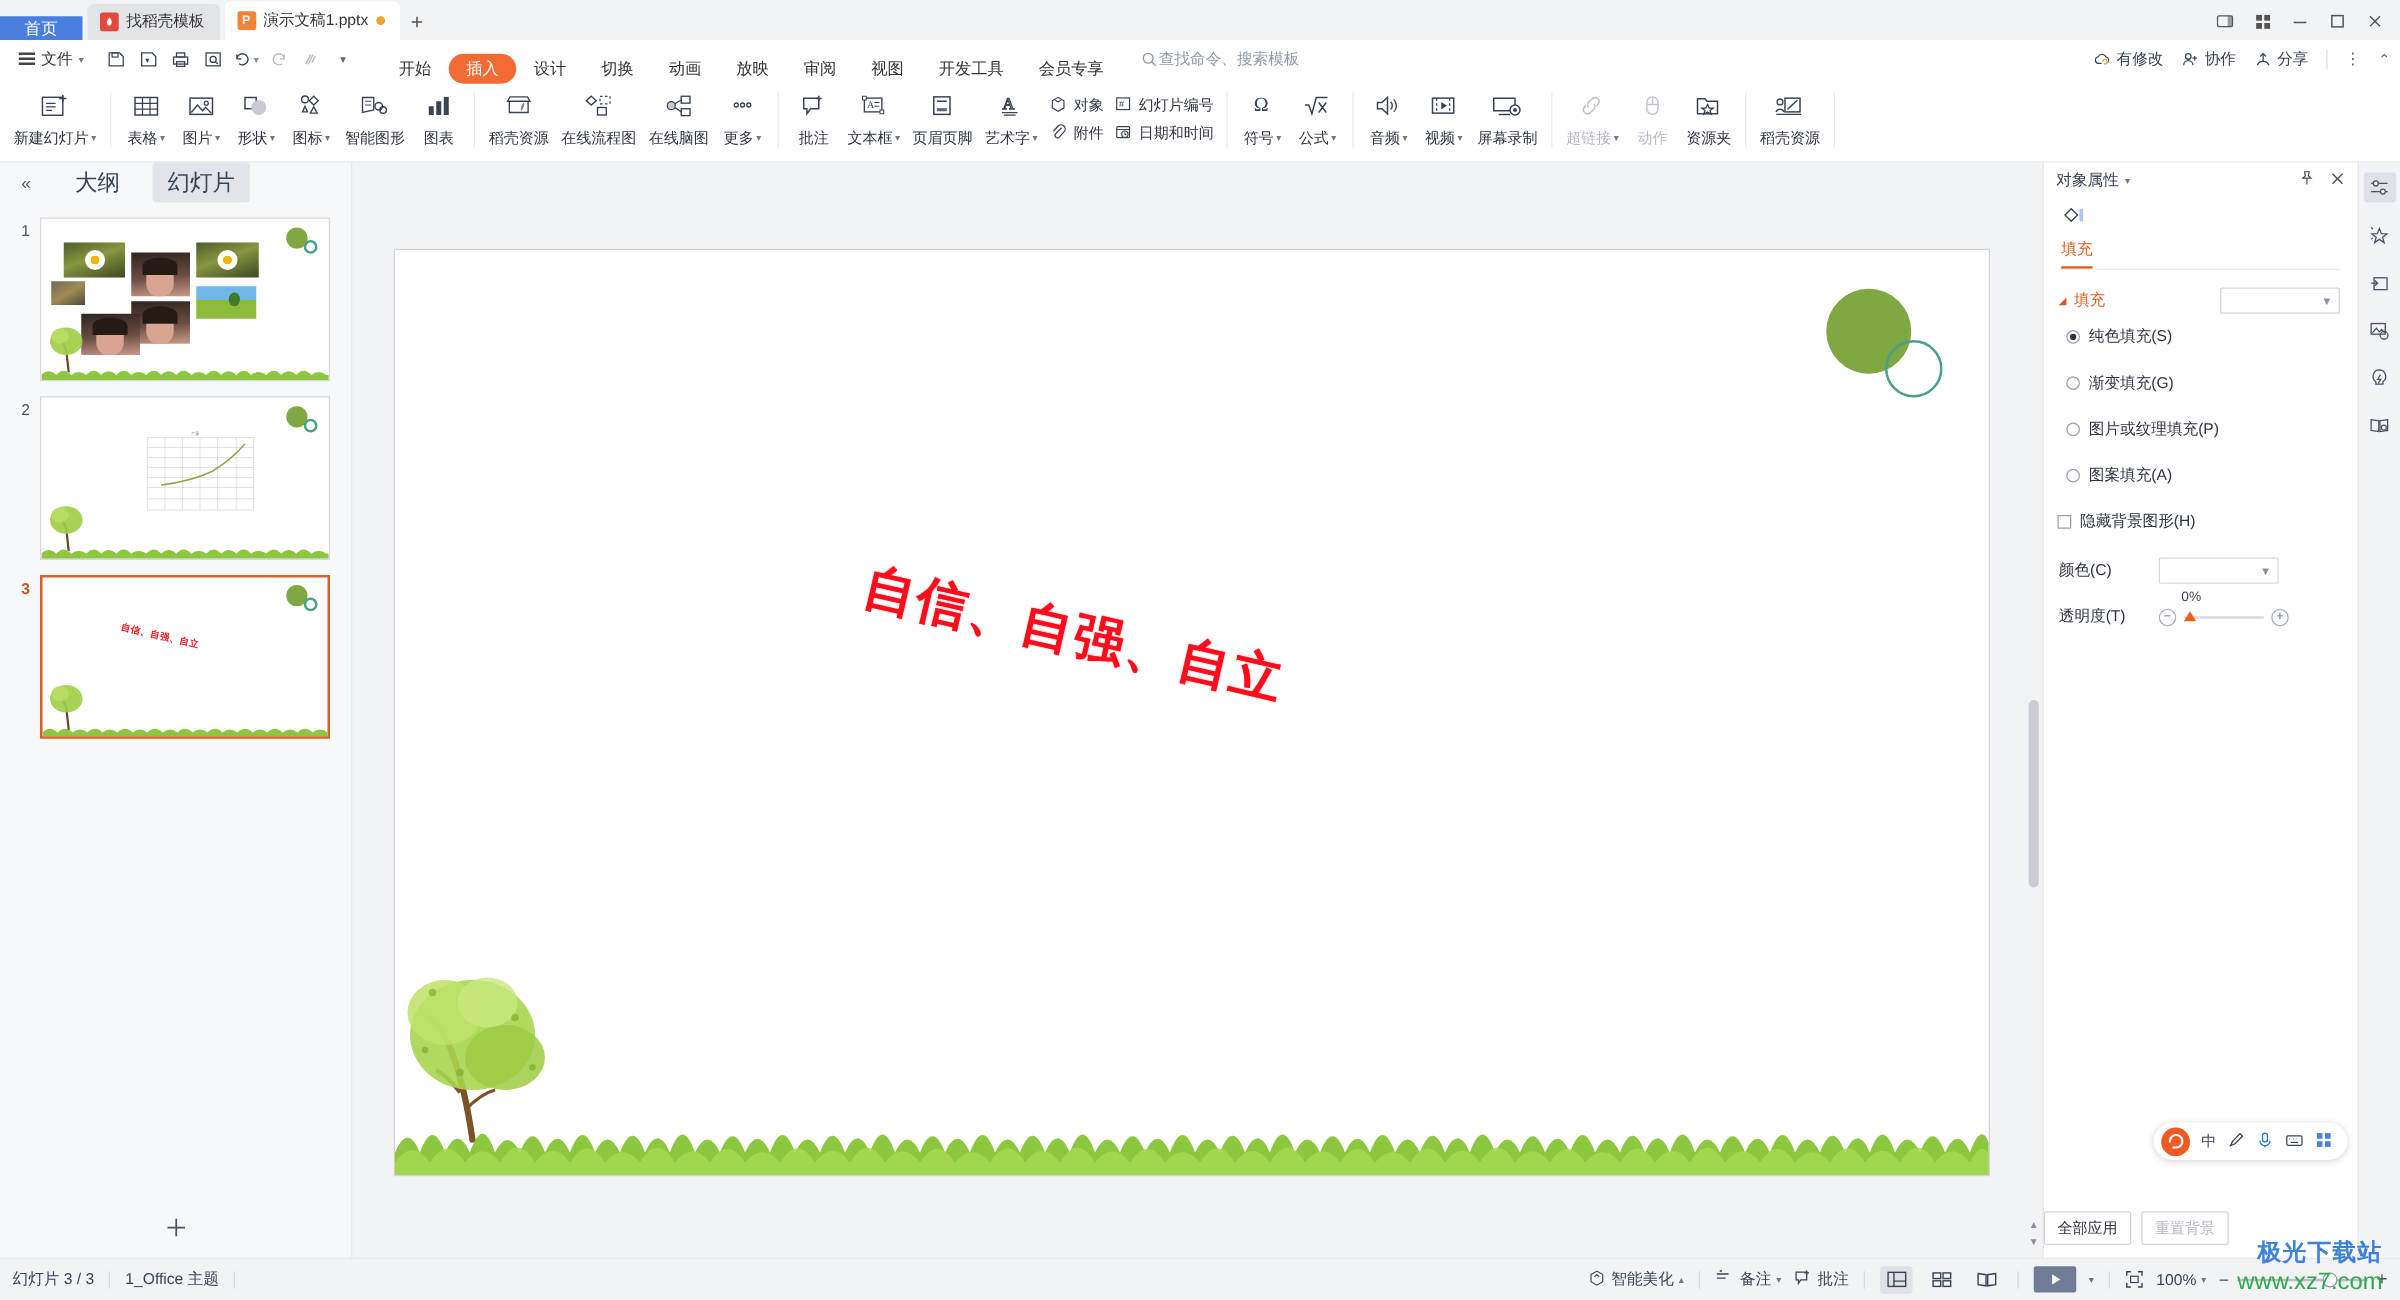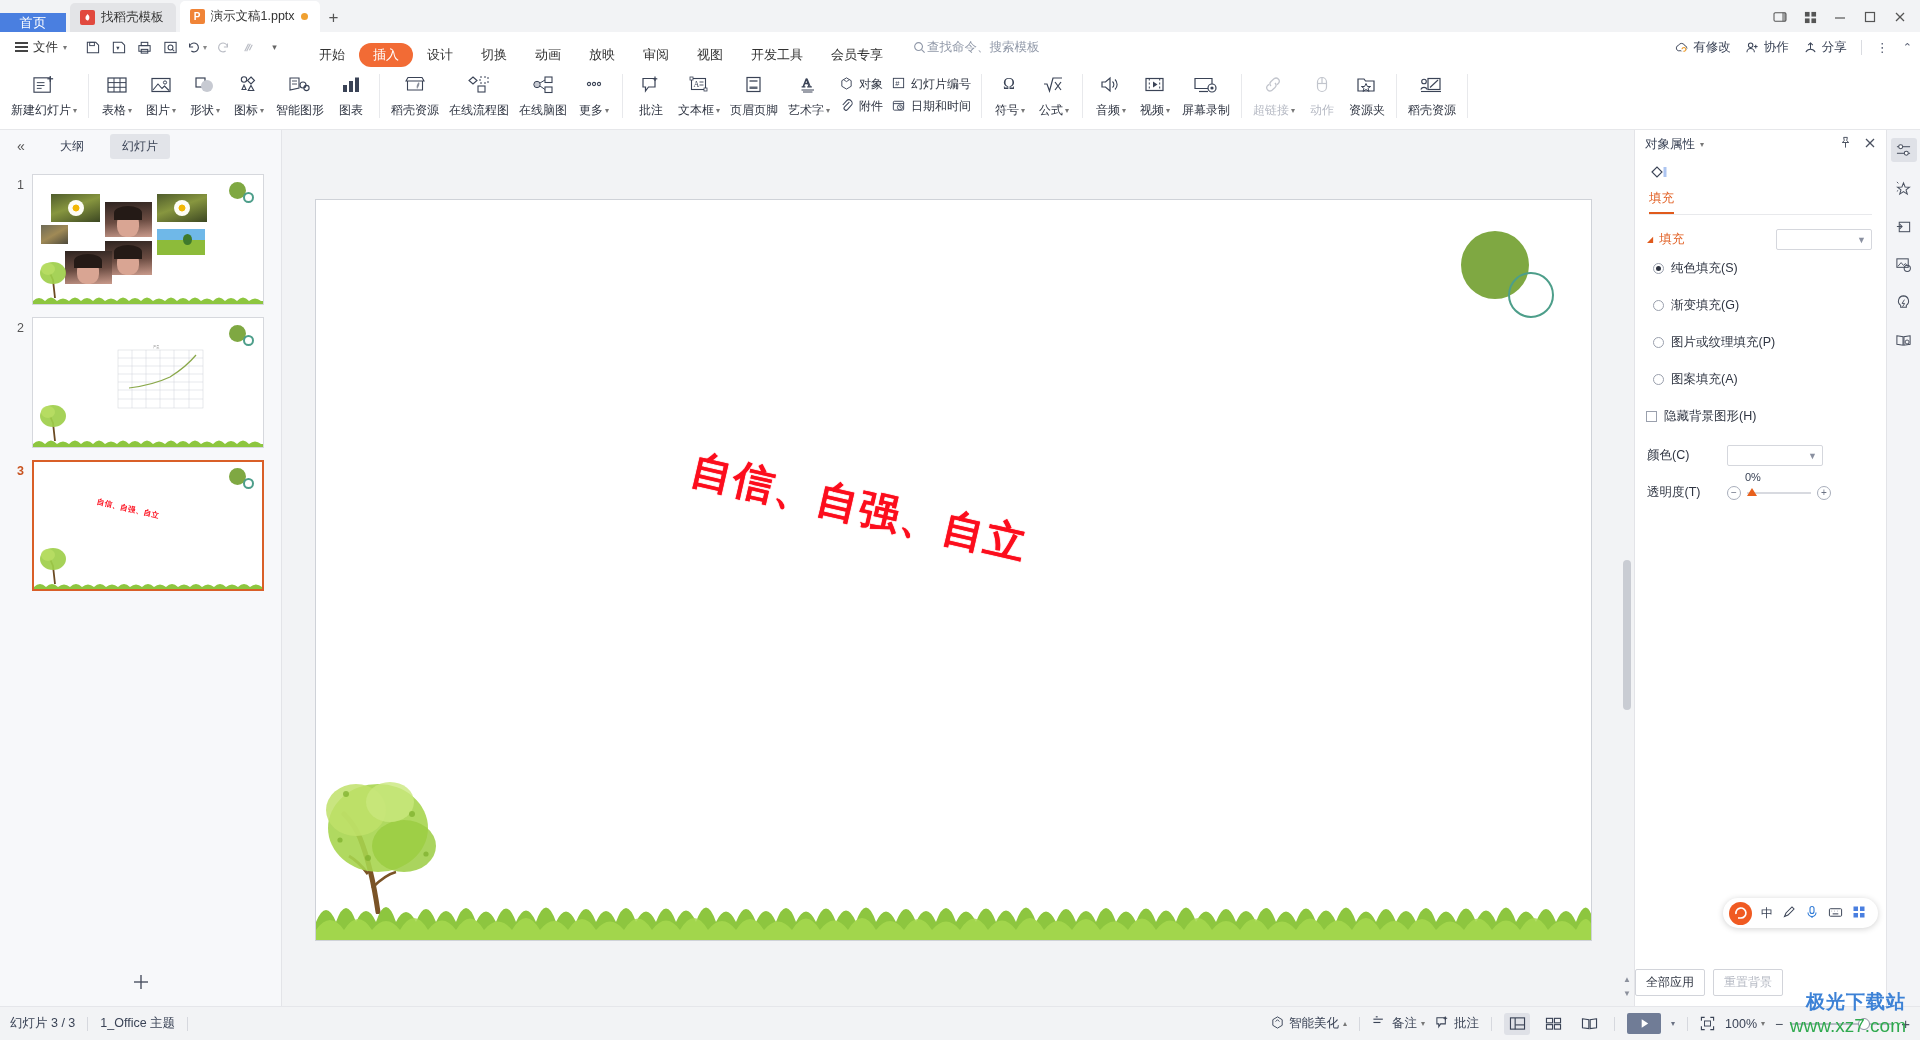--- a/index.html
+++ b/index.html
@@ -64,21 +64,21 @@
   .stack2 { display: flex; flex-direction: column; justify-content: center; gap: 5px; height: 60px; padding: 0 4px; }
   .srow { display: flex; align-items: center; gap: 5px; font-size: 12px; color: #2f3542; white-space: nowrap; }
 
   
   .body { flex: 1; display: flex; min-height: 0; position: relative; }
 
   
   .slidepane { width: 282px; background: #f7f8fa; display: flex; flex-direction: column; border-right: 1px solid #e3e4e8; flex: 0 0 282px; }
   .spHead { height: 32px; display: flex; align-items: center; gap: 0; padding-left: 8px; }
   .collapse { width: 26px; color: #555; font-size: 14px; display:flex; align-items:center; justify-content:center;}
-  .vtab { padding: 4px 12px; font-size: 12px; color: #3a4356; border-radius: 3px; margin-left: 14px; }
+  .vtab { padding: 4px 12px; font-size: 18px; color: #3a4356; border-radius: 3px; margin-left: 14px; }
   .vtab.on { background: #e2e4e9; }
   .thumbs { flex: 1; overflow: hidden; padding-top: 6px; }
   .thumbrow { display: flex; align-items: flex-start; padding: 6px 8px 6px 0; }
   .tnum { width: 32px; text-align: right; padding-right: 8px; font-size: 12.5px; color: #555; padding-top: 4px; }
   .tnum.act { color: #c8531f; font-weight: bold; }
   .tframe { width: 232px; height: 131px; background: #fff; border: 1px solid #d6d8dd; position: relative; overflow: hidden; }
   .tframe.act { border: 2px solid #d95f28; }
 
   .addslide { height: 48px; display: flex; align-items: center; justify-content: center; color: #4a5160; font-size: 22px; }
 

